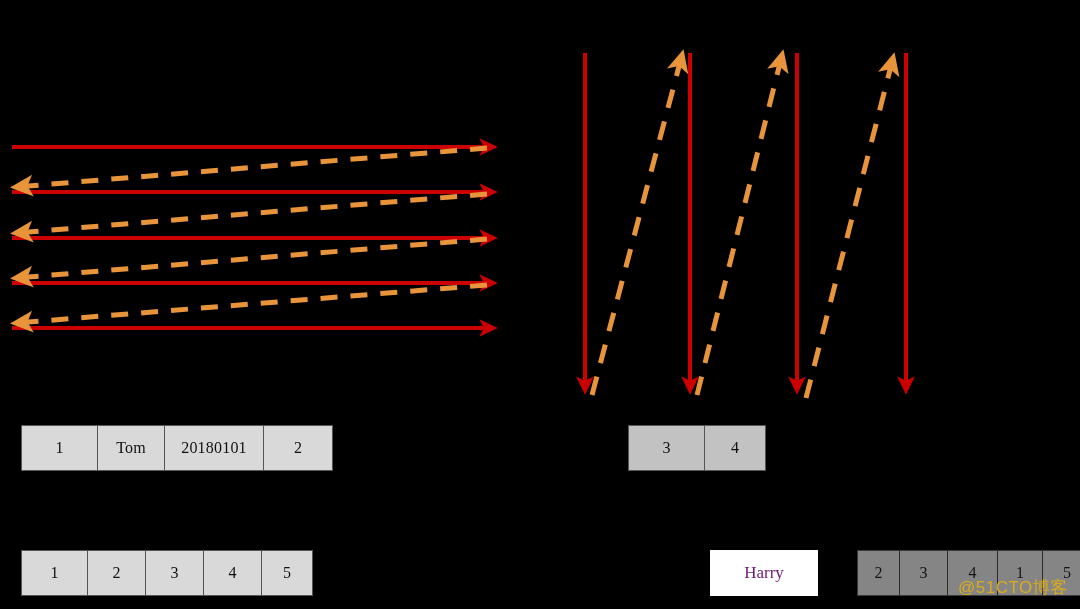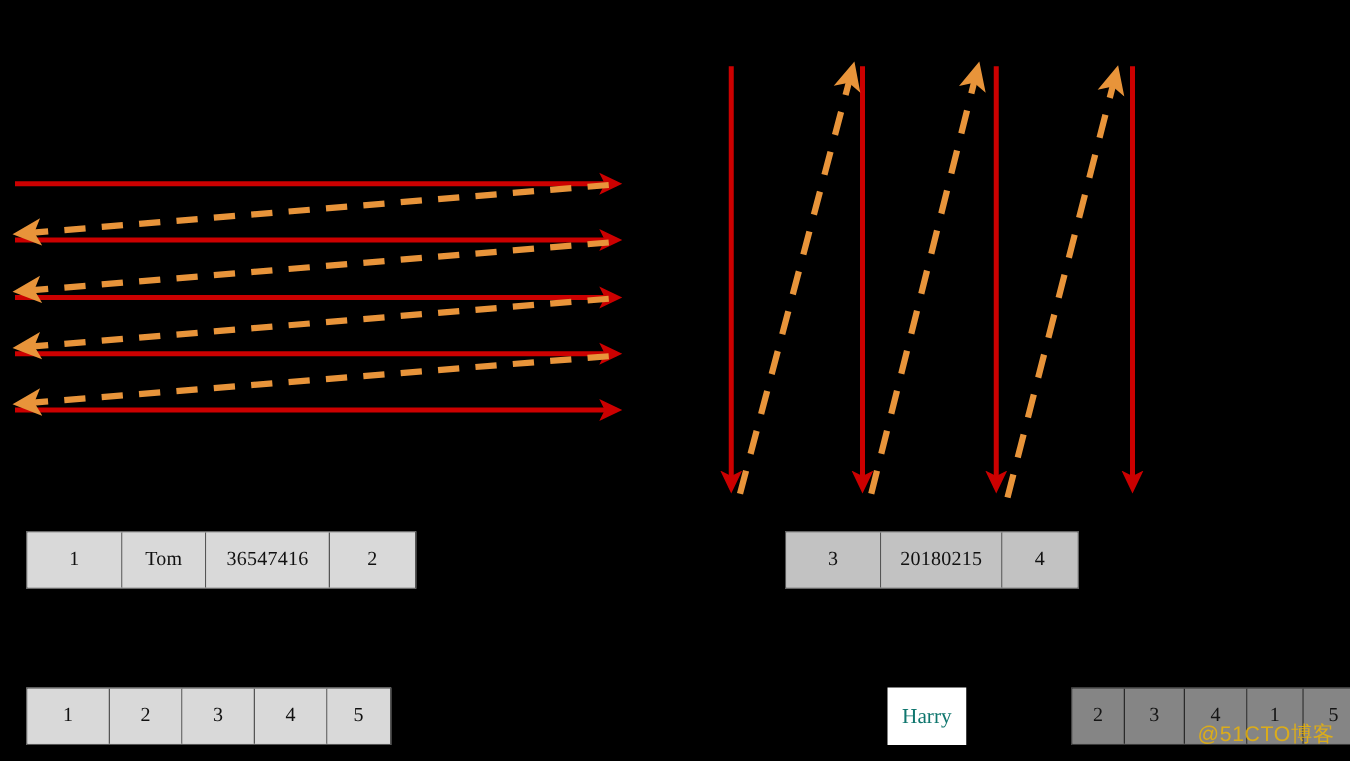--- a/index.html
+++ b/index.html
@@ -55,27 +55,27 @@
   #index-left .cell { background: #d9d9d9; }
 
   
   #index-right { left: 857px; top: 550px; height: 46px; background: #858585; border-color: #3a3a3a; }
   #index-right .cell { background: #858585; border-right-color: #2a2a2a; color: #141414; }
 
   
   #harry-box {
     position: absolute;
     left: 710px; top: 550px;
-    width: 63px; height: 46px;
+    width: 108px; height: 46px;
     background: #ffffff;
     display: flex;
     align-items: center;
     justify-content: center;
     font-size: 17px;
-    color: #0f766e;
+    color: #701a75;
     box-sizing: border-box;
   }
 
   #watermark {
     position: absolute;
     left: 958px;
     top: 576px;
     font-size: 17px;
     color: #eab308;
     opacity: 0.85;
@@ -121,27 +121,26 @@
     <g id="g-vertical-dashed">
         <line x1="592" y1="395" x2="682" y2="55" stroke="#e8943a" stroke-width="5" stroke-linecap="butt" stroke-dasharray="19 14" marker-end="url(#head-dashed)"></line>
         <line x1="697" y1="395" x2="782" y2="55" stroke="#e8943a" stroke-width="5" stroke-linecap="butt" stroke-dasharray="19 14" marker-end="url(#head-dashed)"></line>
         <line x1="806" y1="398" x2="893" y2="58" stroke="#e8943a" stroke-width="5" stroke-linecap="butt" stroke-dasharray="19 14" marker-end="url(#head-dashed)"></line>
       </g>
   </svg>
 
   <div class="tbl" id="record-left">
       <div class="cell" style="width: 76px;">1</div>
       <div class="cell" style="width: 67px;">Tom</div>
-      <div class="cell" style="width: 99px;">36547416</div>
+      <div class="cell" style="width: 99px;">20180101</div>
       <div class="cell" style="width: 68px;">2</div>
     </div>
 
   <div class="tbl" id="record-right">
       <div class="cell" style="width: 76px;">3</div>
-      <div class="cell" style="width: 97px;">20180215</div>
       <div class="cell" style="width: 60px;">4</div>
     </div>
 
   <div class="tbl" id="index-left">
       <div class="cell" style="width: 66px;">1</div>
       <div class="cell" style="width: 58px;">2</div>
       <div class="cell" style="width: 58px;">3</div>
       <div class="cell" style="width: 58px;">4</div>
       <div class="cell" style="width: 50px;">5</div>
     </div>

